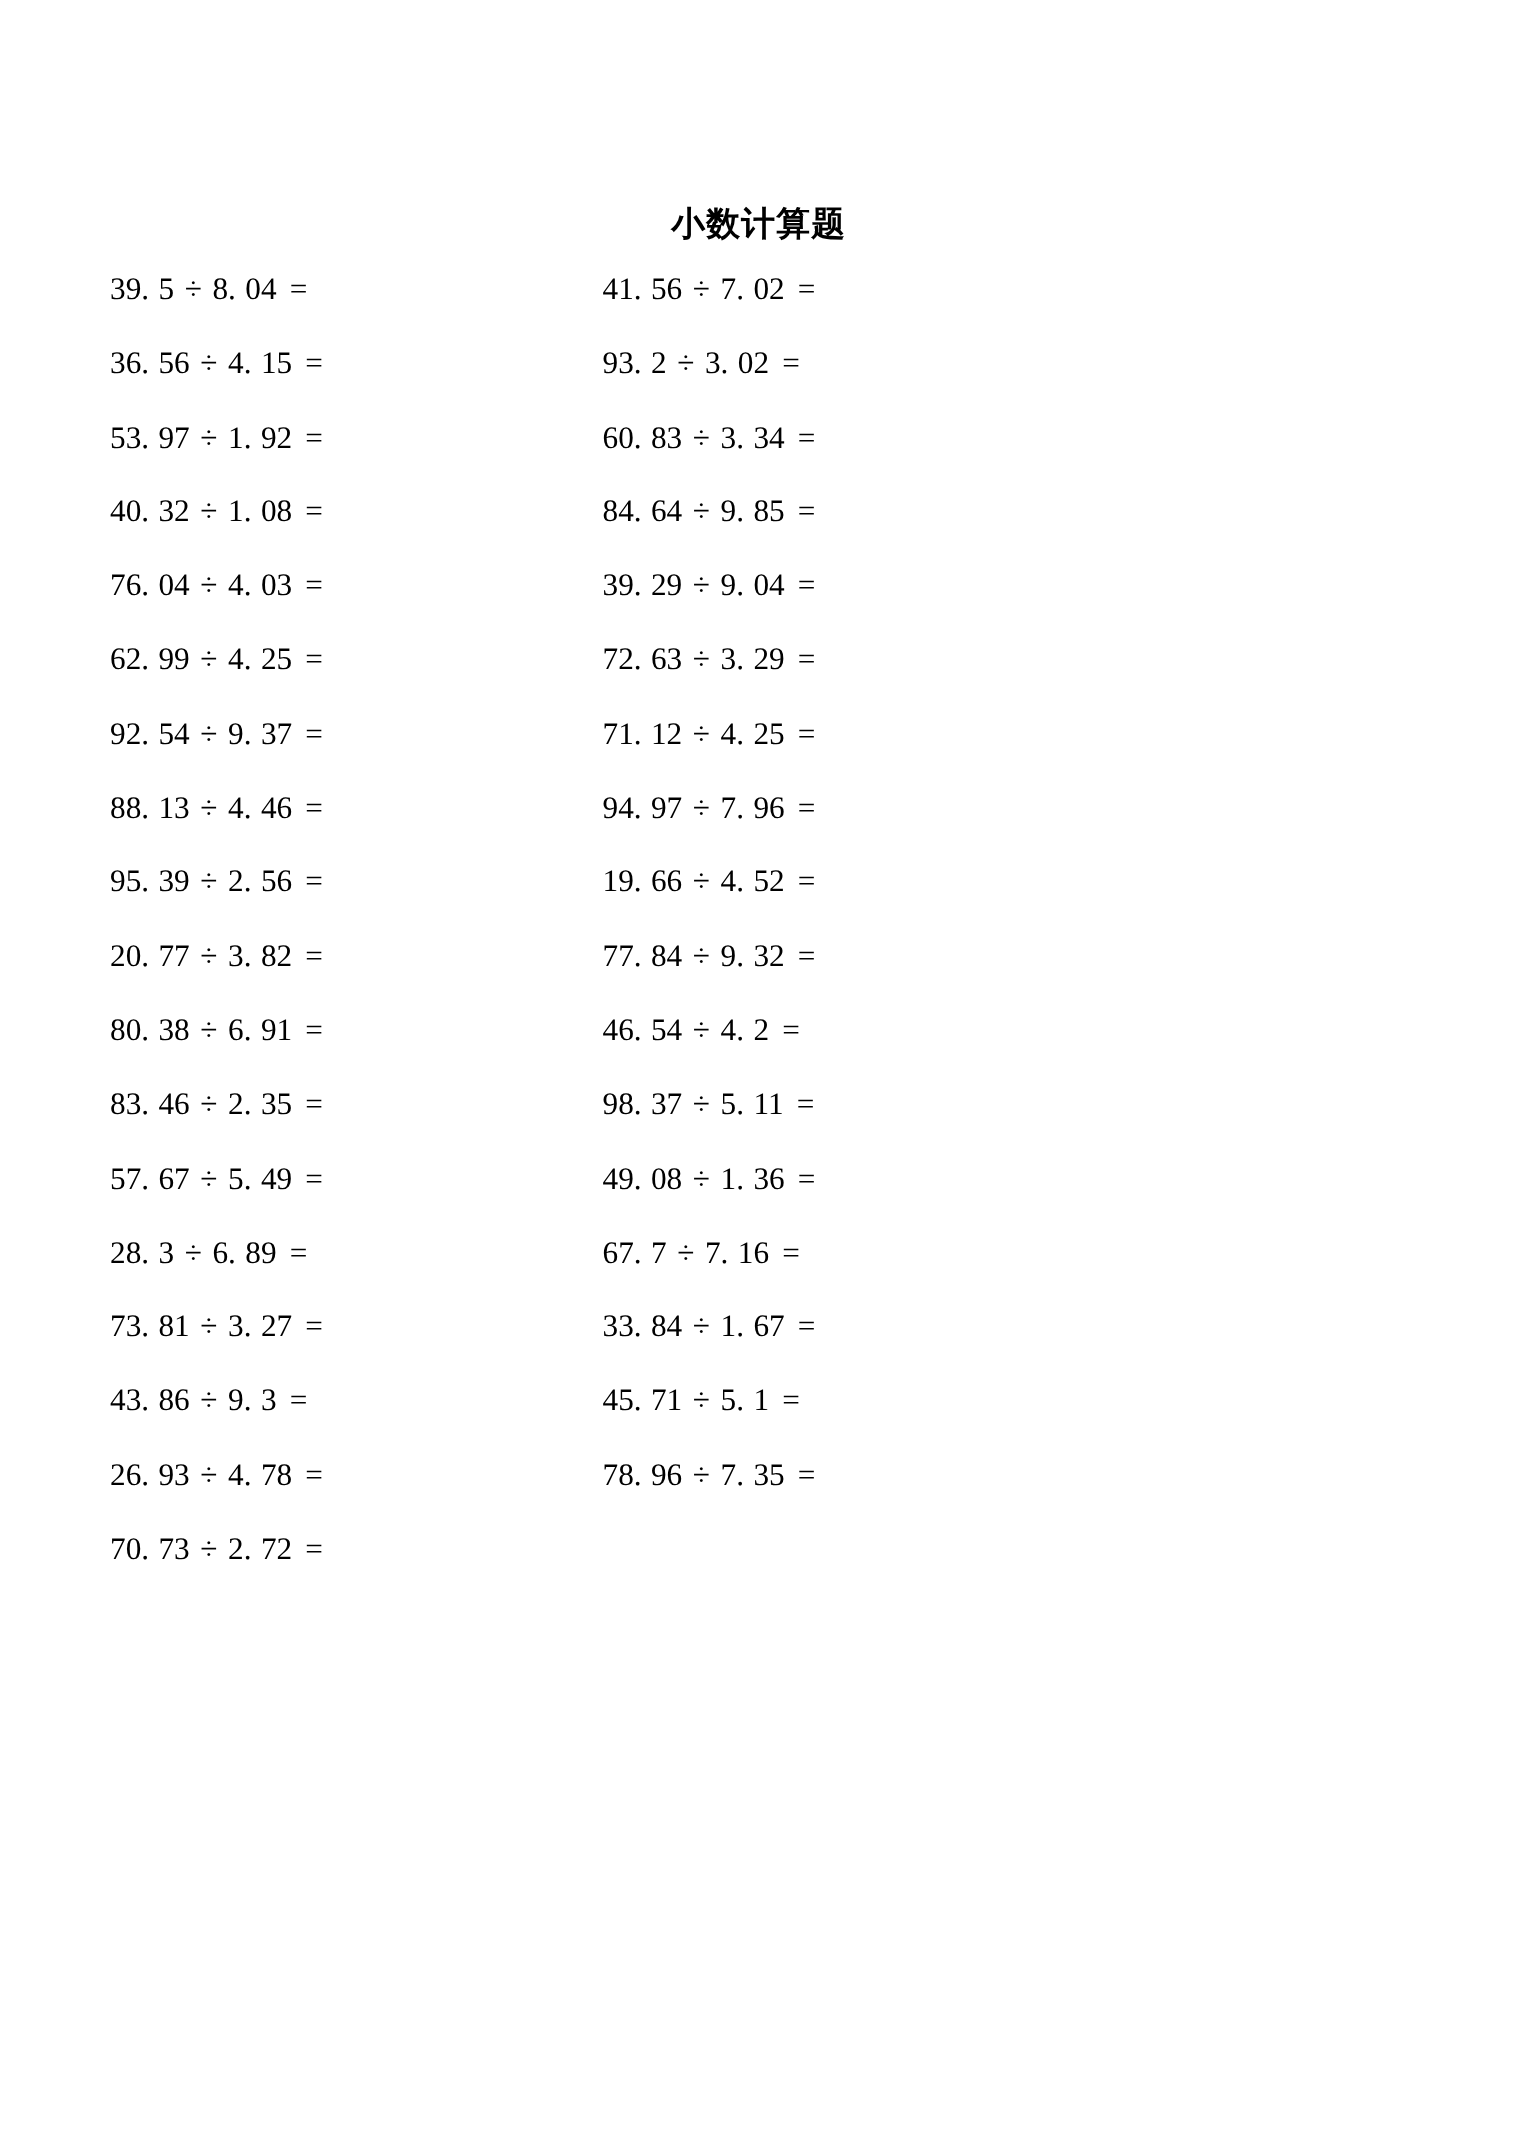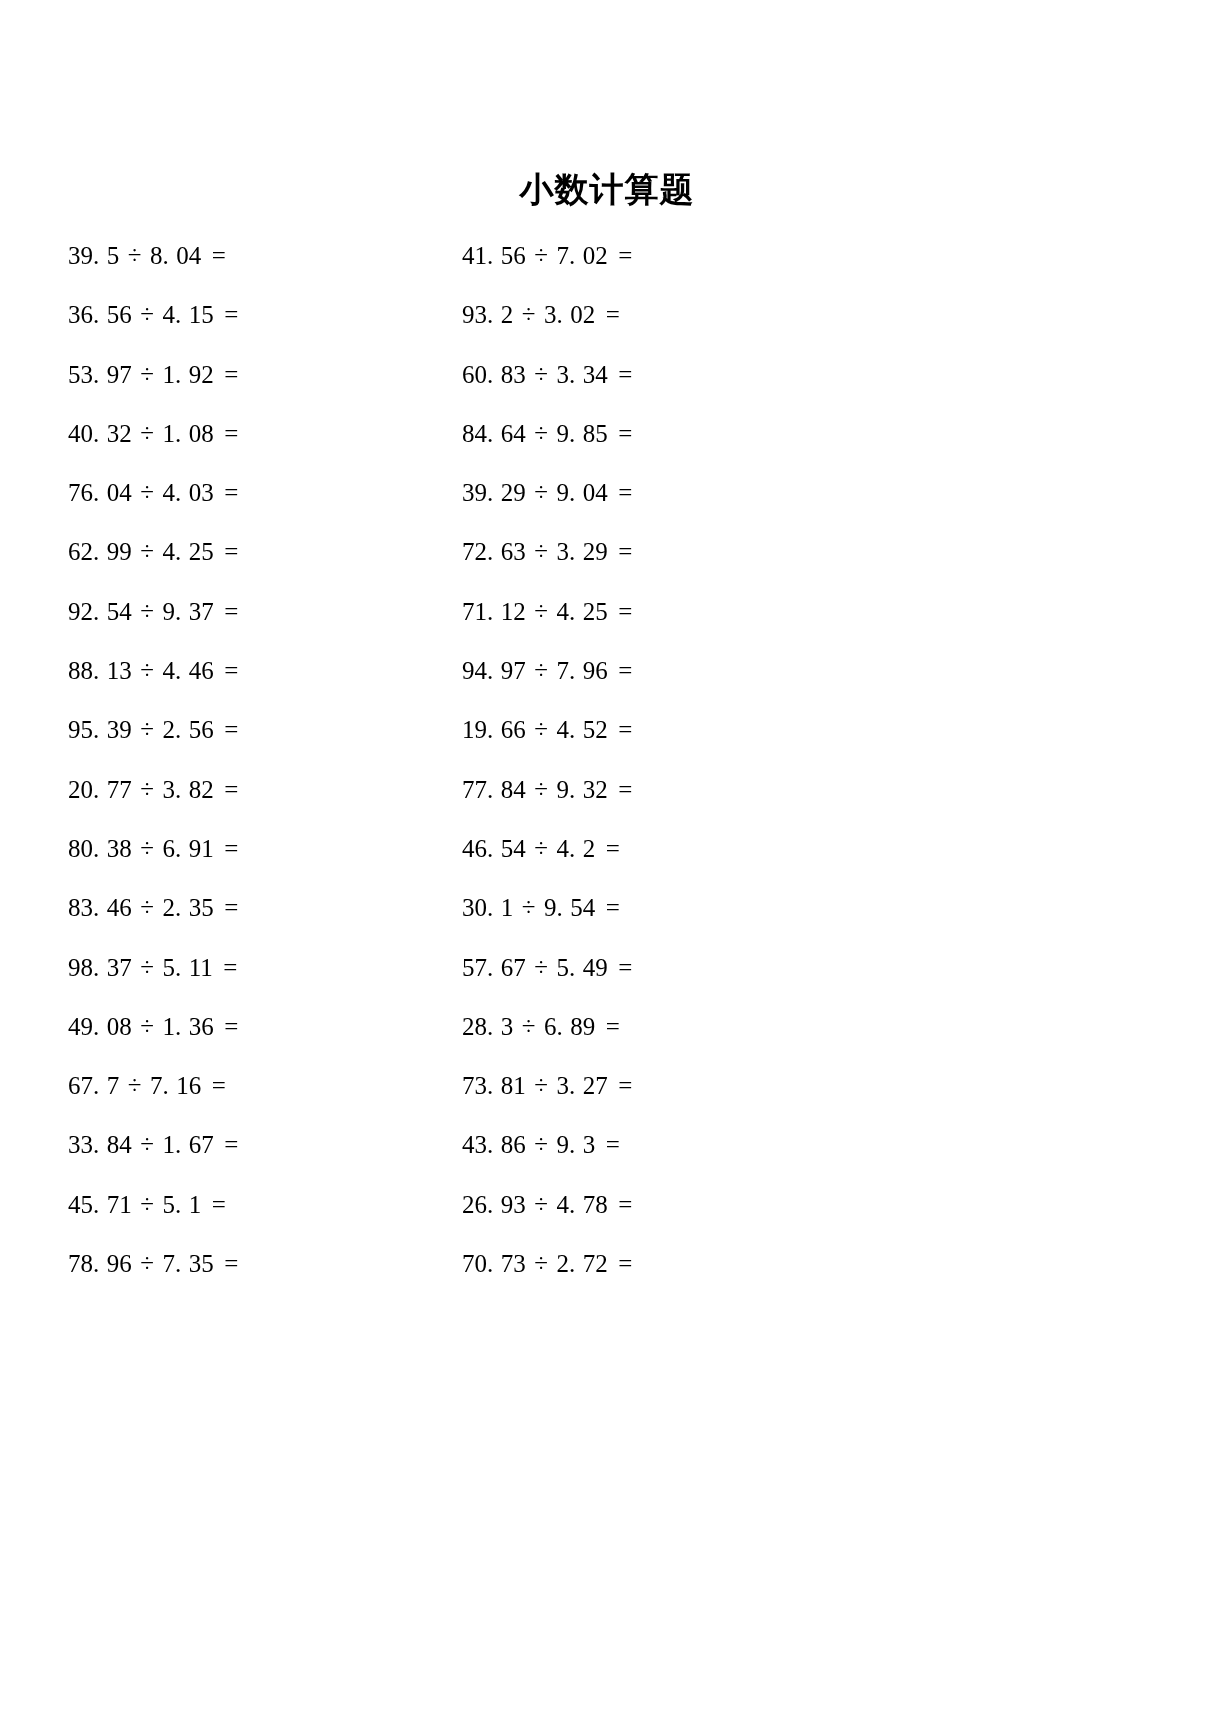--- a/index.html
+++ b/index.html
@@ -16,35 +16,35 @@
     color: #000000;
     overflow: hidden;
     box-sizing: border-box;
   }
   .worksheet-title {
     position: absolute;
     top: 146px;
     left: 0;
     width: 1214px;
     text-align: center;
-    font-size: 34px;
+    font-size: 27px;
     font-weight: bold;
     letter-spacing: 1px;
     line-height: 1.2;
     font-family: "DejaVu Serif", "Liberation Serif", serif;
   }
   .problem-grid {
     position: absolute;
-    top: 226px;
+    top: 202px;
     left: 0;
     width: 1000px;
     display: grid;
     grid-template-columns: 394px 394px;
     grid-auto-rows: 59.3px;
-    padding-left: 68px;
+    padding-left: 88px;
     box-sizing: border-box;
   }
   .problem {
     font-size: 25px;
     line-height: 59.3px;
     white-space: nowrap;
     text-align: left;
     font-family: "Liberation Serif", "DejaVu Serif", serif;
   }
   
@@ -83,21 +83,20 @@
       <div class="problem"><span class="num">71.<span class="dot-gap"></span>12</span><span class="op">÷</span><span class="num">4.<span class="dot-gap"></span>25</span><span class="eq">=</span></div>
       <div class="problem"><span class="num">88.<span class="dot-gap"></span>13</span><span class="op">÷</span><span class="num">4.<span class="dot-gap"></span>46</span><span class="eq">=</span></div>
       <div class="problem"><span class="num">94.<span class="dot-gap"></span>97</span><span class="op">÷</span><span class="num">7.<span class="dot-gap"></span>96</span><span class="eq">=</span></div>
       <div class="problem"><span class="num">95.<span class="dot-gap"></span>39</span><span class="op">÷</span><span class="num">2.<span class="dot-gap"></span>56</span><span class="eq">=</span></div>
       <div class="problem"><span class="num">19.<span class="dot-gap"></span>66</span><span class="op">÷</span><span class="num">4.<span class="dot-gap"></span>52</span><span class="eq">=</span></div>
       <div class="problem"><span class="num">20.<span class="dot-gap"></span>77</span><span class="op">÷</span><span class="num">3.<span class="dot-gap"></span>82</span><span class="eq">=</span></div>
       <div class="problem"><span class="num">77.<span class="dot-gap"></span>84</span><span class="op">÷</span><span class="num">9.<span class="dot-gap"></span>32</span><span class="eq">=</span></div>
       <div class="problem"><span class="num">80.<span class="dot-gap"></span>38</span><span class="op">÷</span><span class="num">6.<span class="dot-gap"></span>91</span><span class="eq">=</span></div>
       <div class="problem"><span class="num">46.<span class="dot-gap"></span>54</span><span class="op">÷</span><span class="num">4.<span class="dot-gap"></span>2</span><span class="eq">=</span></div>
       <div class="problem"><span class="num">83.<span class="dot-gap"></span>46</span><span class="op">÷</span><span class="num">2.<span class="dot-gap"></span>35</span><span class="eq">=</span></div>
-      <div class="problem"><span class="num">30.<span class="dot-gap"></span>1</span><span class="op">÷</span><span class="num">9.<span class="dot-gap"></span>54</span><span class="eq">=</span></div>
       <div class="problem"><span class="num">98.<span class="dot-gap"></span>37</span><span class="op">÷</span><span class="num">5.<span class="dot-gap"></span>11</span><span class="eq">=</span></div>
       <div class="problem"><span class="num">57.<span class="dot-gap"></span>67</span><span class="op">÷</span><span class="num">5.<span class="dot-gap"></span>49</span><span class="eq">=</span></div>
       <div class="problem"><span class="num">49.<span class="dot-gap"></span>08</span><span class="op">÷</span><span class="num">1.<span class="dot-gap"></span>36</span><span class="eq">=</span></div>
       <div class="problem"><span class="num">28.<span class="dot-gap"></span>3</span><span class="op">÷</span><span class="num">6.<span class="dot-gap"></span>89</span><span class="eq">=</span></div>
       <div class="problem"><span class="num">67.<span class="dot-gap"></span>7</span><span class="op">÷</span><span class="num">7.<span class="dot-gap"></span>16</span><span class="eq">=</span></div>
       <div class="problem"><span class="num">73.<span class="dot-gap"></span>81</span><span class="op">÷</span><span class="num">3.<span class="dot-gap"></span>27</span><span class="eq">=</span></div>
       <div class="problem"><span class="num">33.<span class="dot-gap"></span>84</span><span class="op">÷</span><span class="num">1.<span class="dot-gap"></span>67</span><span class="eq">=</span></div>
       <div class="problem"><span class="num">43.<span class="dot-gap"></span>86</span><span class="op">÷</span><span class="num">9.<span class="dot-gap"></span>3</span><span class="eq">=</span></div>
       <div class="problem"><span class="num">45.<span class="dot-gap"></span>71</span><span class="op">÷</span><span class="num">5.<span class="dot-gap"></span>1</span><span class="eq">=</span></div>
       <div class="problem"><span class="num">26.<span class="dot-gap"></span>93</span><span class="op">÷</span><span class="num">4.<span class="dot-gap"></span>78</span><span class="eq">=</span></div>

